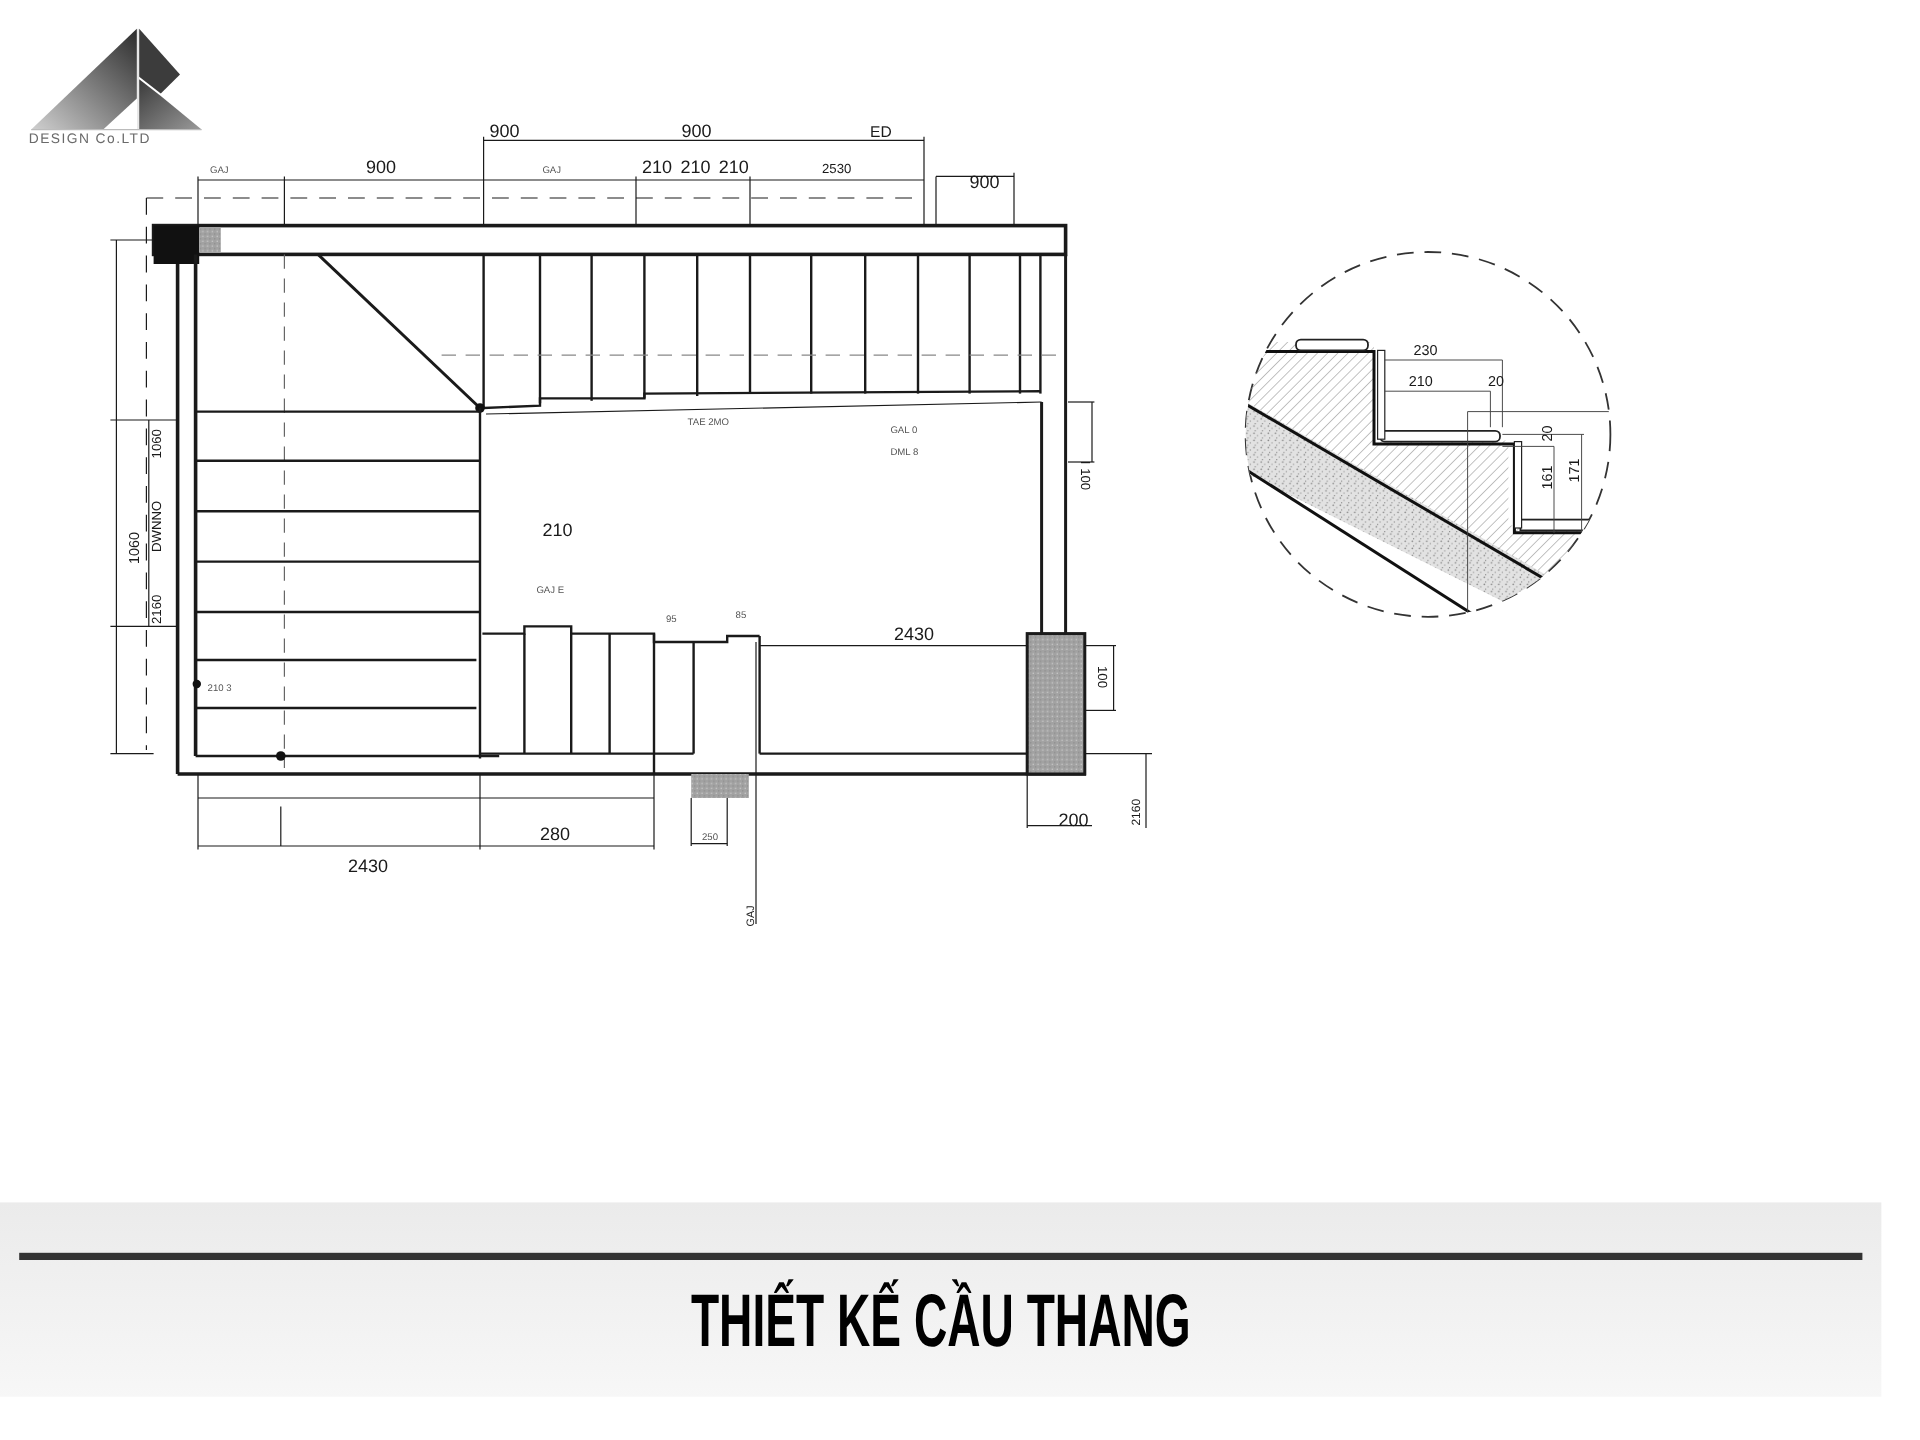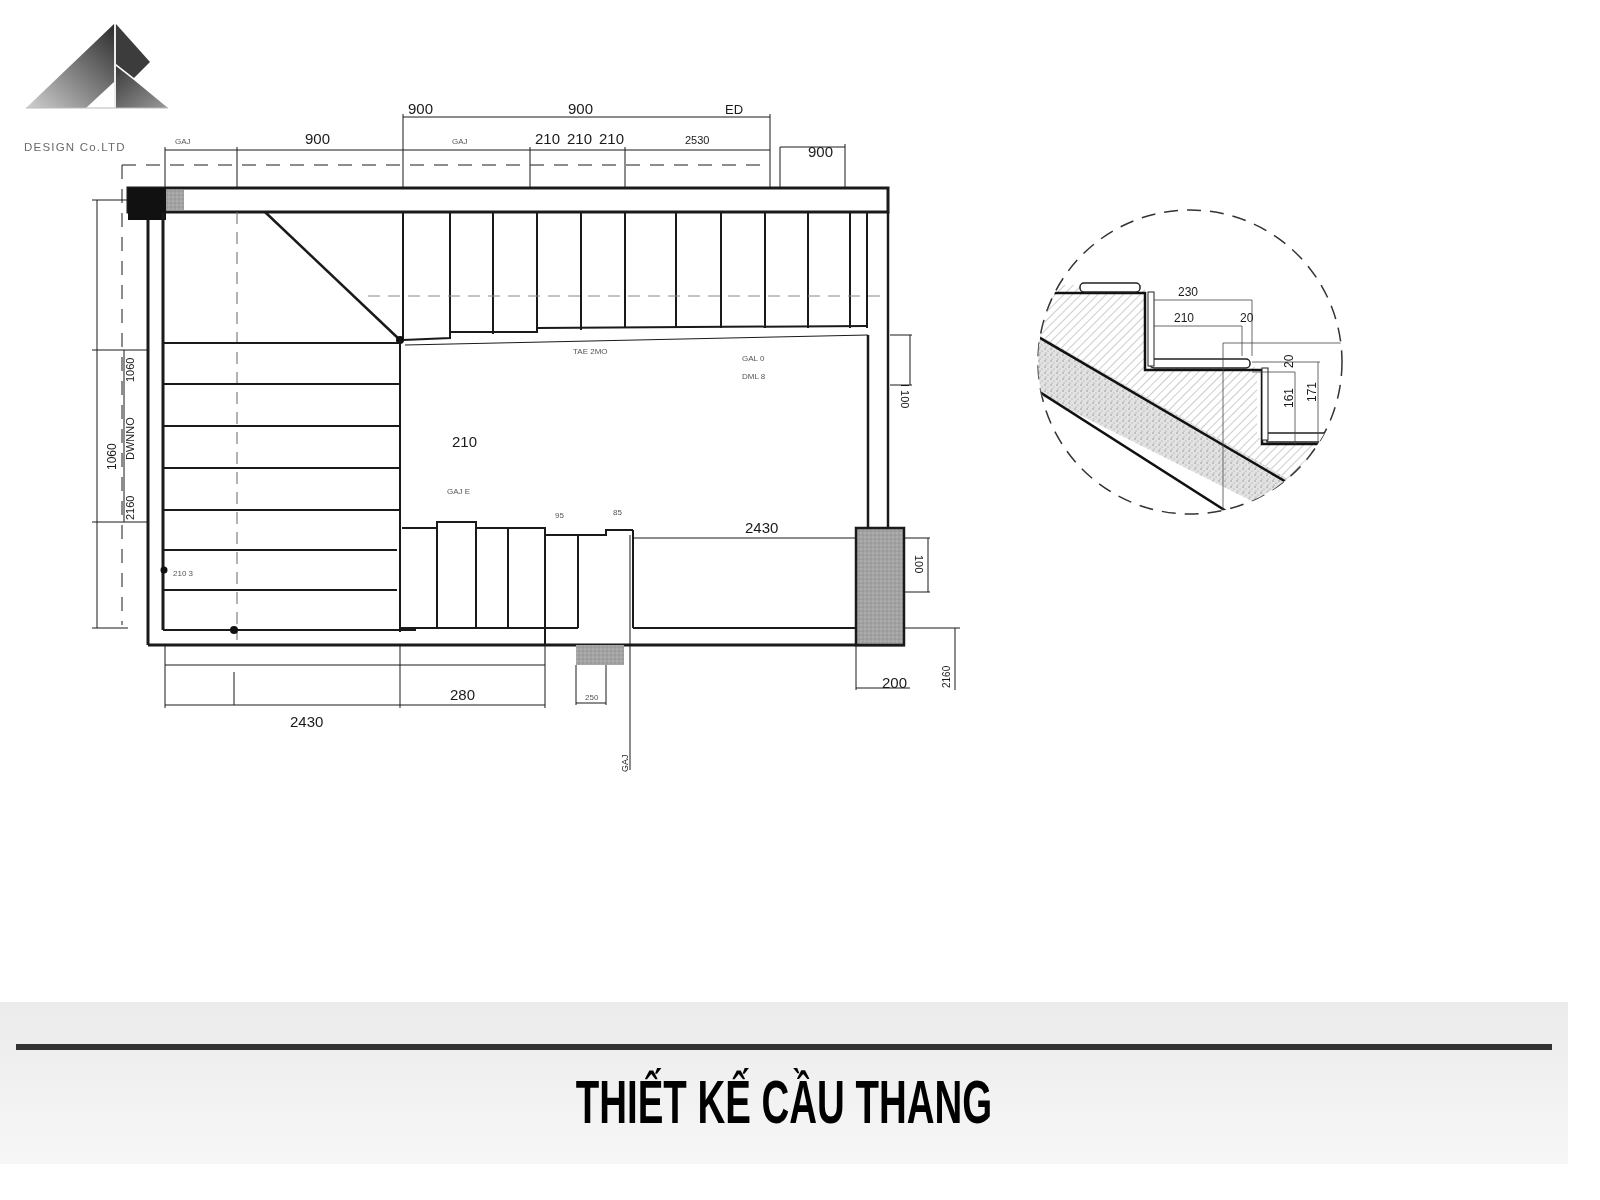--- a/index.html
+++ b/index.html
@@ -9,21 +9,20 @@
     font-family: "Liberation Sans", sans-serif;
     position: relative;
   }
   #logo {
     position: absolute; left: 22px; top: 22px; width: 150px; height: 110px;
   }
   #logo .logo-text {
     position: absolute; left: 2px; top: 88px; font-size: 11.5px;
     letter-spacing: 1.2px; color: #6a6a6a; font-family: "Liberation Sans", sans-serif;
     white-space: nowrap;
-    margin-top: 31px;
   }
   #drawing { position: absolute; left: 0; top: 0; }
   .dim { font-family: "Liberation Sans", sans-serif; fill: #1a1a1a; }
   .dim-lg { font-size: 15px; }
   .dim-sm { font-size: 8px; fill: #555; }
   #footer {
     position: absolute; left: 0; top: 1002px; width: 1568px; height: 206px;
     background: linear-gradient(#ebebeb, #fafafa);
   }
   #footer .rule {

